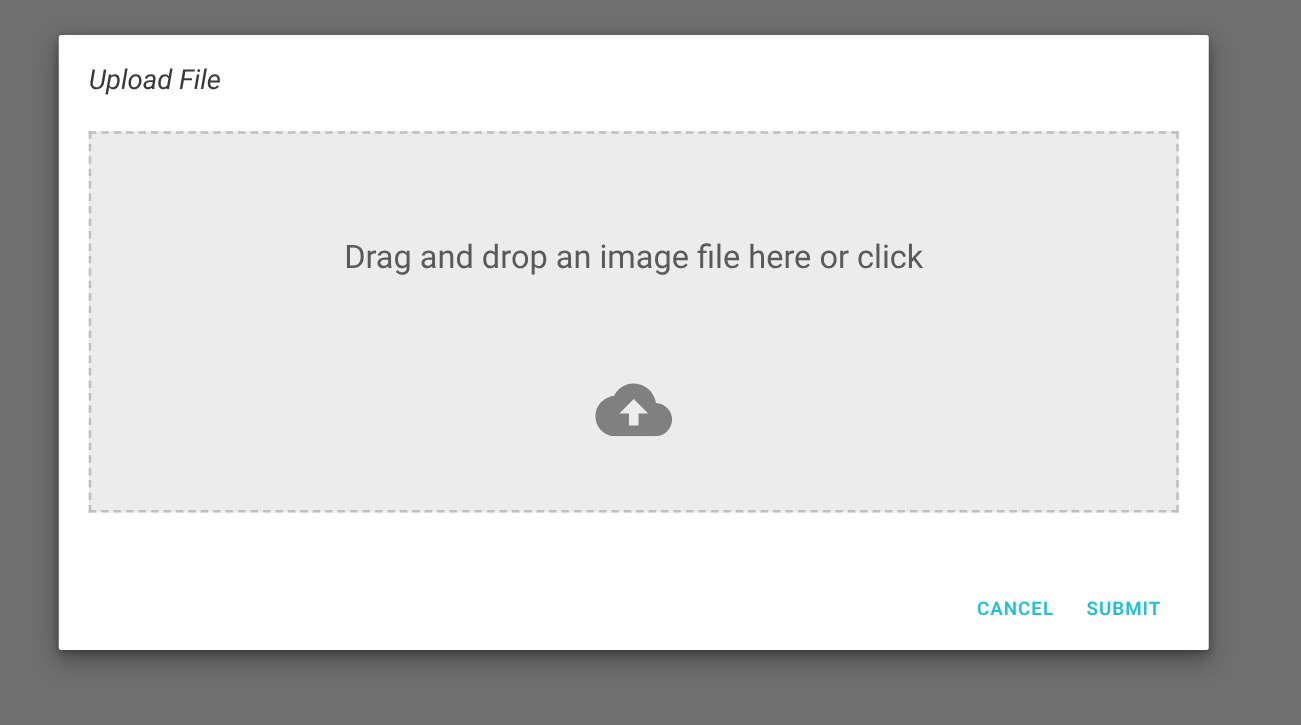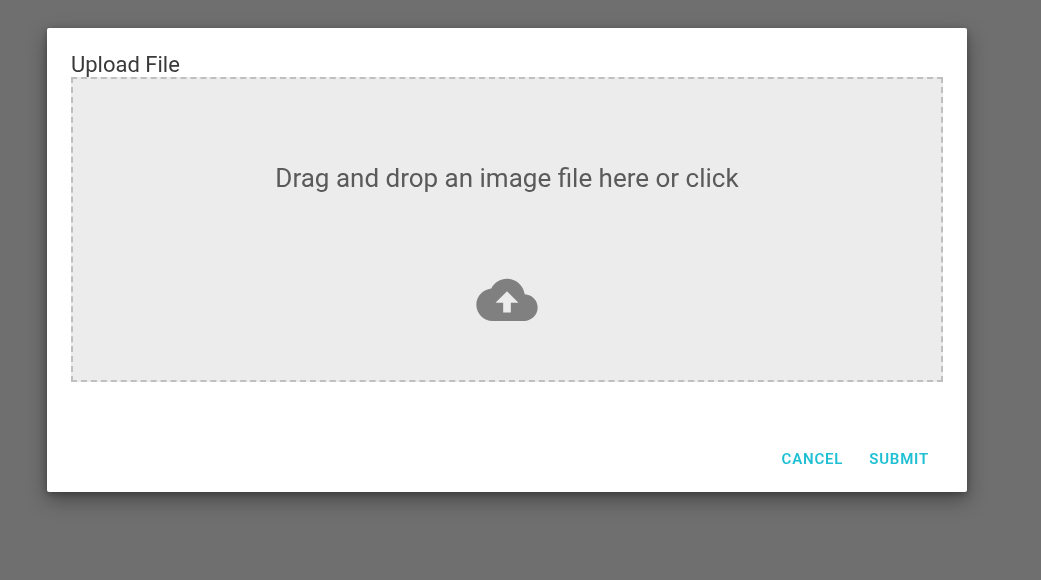--- a/index.html
+++ b/index.html
@@ -22,20 +22,22 @@
       width: 920px;
       background: #ffffff;
       border-radius: 2px;
       box-shadow: 0 8px 20px rgba(0,0,0,0.35), 0 2px 6px rgba(0,0,0,0.25);
       padding: 24px 24px 18px 24px;
     }
     .dialog-title {
       font-size: 22px;
       font-weight: 400;
       color: #3a3a3a;
+      margin-bottom: 28px;
+      font-style: italic;
     }
     .dropzone {
       width: 100%;
       height: 305px;
       background: #ececec;
       border: 2px dashed #bfbfbf;
       display: flex;
       flex-direction: column;
       align-items: center;
       justify-content: center;

